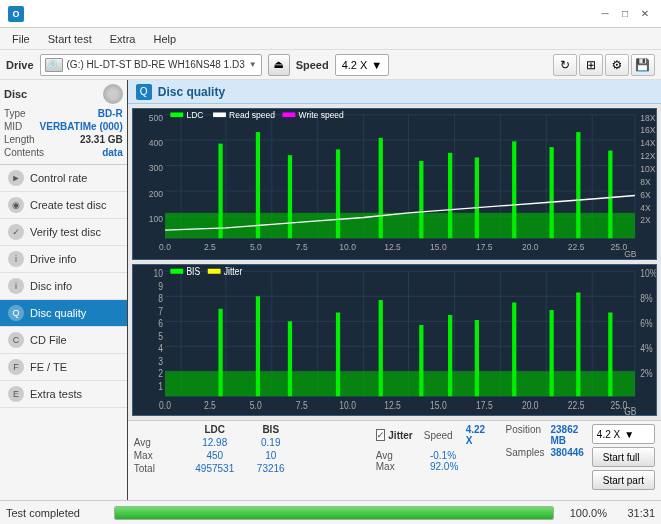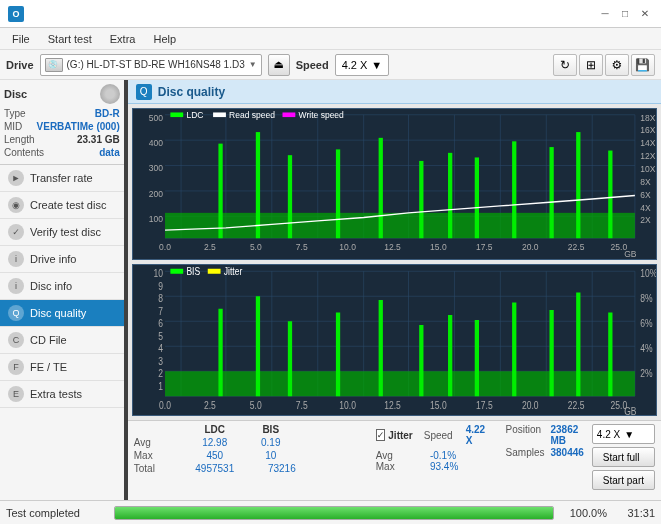--- a/index.html
+++ b/index.html
@@ -26,21 +26,21 @@
     .drive-icon { width: 18px; height: 14px; background: linear-gradient(to bottom, #eee, #ccc); border: 1px solid #999; border-radius: 1px; display: flex; align-items: center; justify-content: center; font-size: 8px; }
     .speed-label { font-size: 11px; color: #333; font-weight: bold; }
     .speed-select { background: white; border: 1px solid #aaa; border-radius: 2px; padding: 1px 6px; font-size: 11px; height: 22px; display: flex; align-items: center; gap: 4px; }
     .toolbar-icons { display: flex; gap: 2px; margin-left: auto; }
     .toolbar-icon-btn { width: 24px; height: 22px; border: 1px solid #bbb; background: linear-gradient(to bottom, #fff, #e8e8e8); border-radius: 2px; display: flex; align-items: center; justify-content: center; cursor: pointer; font-size: 12px; }
 
     
     .main { display: flex; height: calc(524px - 28px - 22px - 30px - 24px); }
 
     
-    .sidebar { width: 160px; background: #f5f5f5; border-right: 4px solid #404040; display: flex; flex-direction: column; }
+    .sidebar { width: 160px; background: #f5f5f5; border-right: 1px solid #404040; display: flex; flex-direction: column; }
 
     
     .disc-panel { border-bottom: 1px solid #ccc; padding: 4px; }
     .disc-panel-header { display: flex; align-items: center; justify-content: space-between; margin-bottom: 4px; }
     .disc-label { font-size: 11px; font-weight: bold; color: #333; }
     .disc-icon { width: 20px; height: 20px; background: radial-gradient(circle, #ccc 30%, #999 100%); border-radius: 50%; }
     .disc-row { display: flex; justify-content: space-between; margin-bottom: 2px; }
     .disc-row-label { color: #555; font-size: 10px; }
     .disc-row-value { color: #1a6bbf; font-size: 10px; font-weight: bold; }
     .disc-row-value.black { color: #333; }
@@ -162,21 +162,21 @@
       </div>
       <div class="disc-row">
         <span class="disc-row-label">Contents</span>
         <span class="disc-row-value">data</span>
       </div>
     </div>
 
     <div class="nav-items">
       <div class="nav-item">
         <div class="nav-item-icon">►</div>
-        <span>Transfer rate</span>
+        <span>Control rate</span>
       </div>
       <div class="nav-item">
         <div class="nav-item-icon">◉</div>
         <span>Create test disc</span>
       </div>
       <div class="nav-item">
         <div class="nav-item-icon">✓</div>
         <span>Verify test disc</span>
       </div>
       <div class="nav-item">
@@ -390,36 +390,36 @@
 
         <div style="display:grid;grid-template-columns:50px 50px 50px;gap:0 6px;">
           <span style="font-size:10px;color:#555;">Max</span>
           <span style="font-size:10px;color:#1a6bbf;text-align:center;">450</span>
           <span style="font-size:10px;color:#1a6bbf;text-align:center;">10</span>
         </div>
 
         <div style="display:grid;grid-template-columns:50px 50px 50px;gap:16px 6px;">
           <span style="font-size:10px;color:#555;">Total</span>
           <span style="font-size:10px;color:#1a6bbf;text-align:center;">4957531</span>
-          <span style="font-size:10px;color:#1a6bbf;text-align:right;">73216</span>
+          <span style="font-size:10px;color:#1a6bbf;text-align:center;">73216</span>
         </div>
       </div>
 
       <div style="display:flex;flex-direction:column;gap:2px;margin-left:6px;">
         <div style="display:flex;align-items:center;gap:3px;">
           <div class="checkbox">✓</div>
           <span style="font-size:10px;font-weight:bold;color:#333;">Jitter</span>
           <span style="font-size:10px;color:#555;margin-left:8px;">Speed</span>
           <span style="font-size:10px;color:#1a6bbf;font-weight:bold;margin-left:10px;">4.22 X</span>
         </div>
         <div style="display:grid;grid-template-columns:auto auto;gap:0 6px;margin-top:2px;">
           <span style="font-size:10px;color:#555;">Avg</span>
           <span style="font-size:10px;color:#1a6bbf;">-0.1%</span>
           <span style="font-size:10px;color:#555;">Max</span>
-          <span style="font-size:10px;color:#1a6bbf;">93.4%</span>
+          <span style="font-size:10px;color:#1a6bbf;">92.0%</span>
         </div>
       </div>
 
       <div style="display:flex;flex-direction:column;gap:2px;margin-left:10px;">
         <div style="display:grid;grid-template-columns:auto auto;gap:1px 6px;">
           <span style="font-size:10px;color:#555;">Position</span>
           <span style="font-size:10px;color:#1a6bbf;font-weight:bold;">23862 MB</span>
           <span style="font-size:10px;color:#555;">Samples</span>
           <span style="font-size:10px;color:#1a6bbf;font-weight:bold;">380446</span>
         </div>

